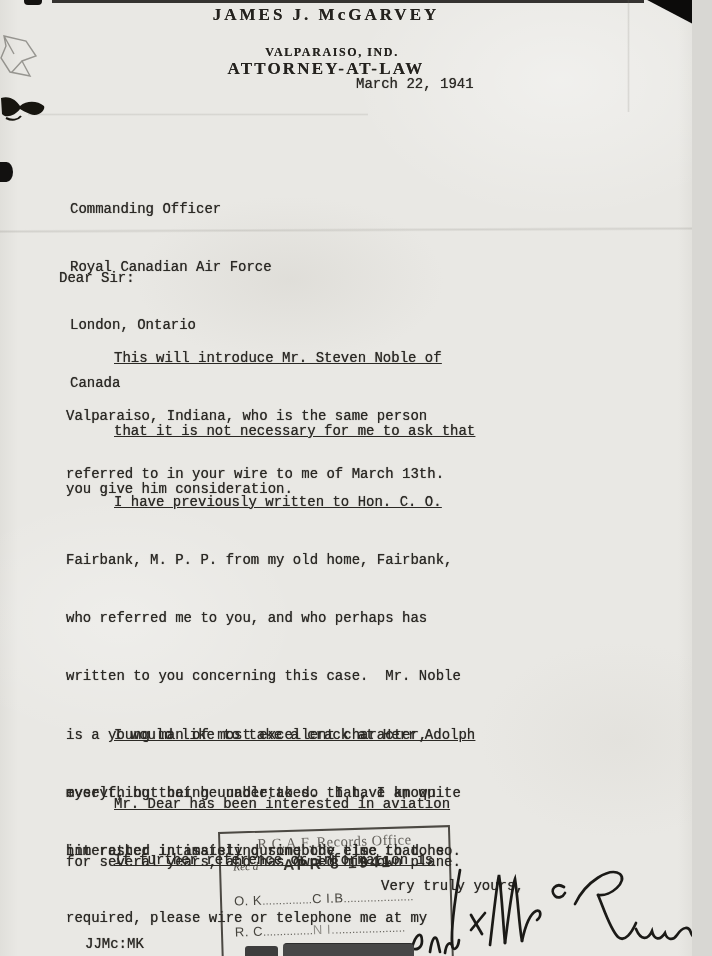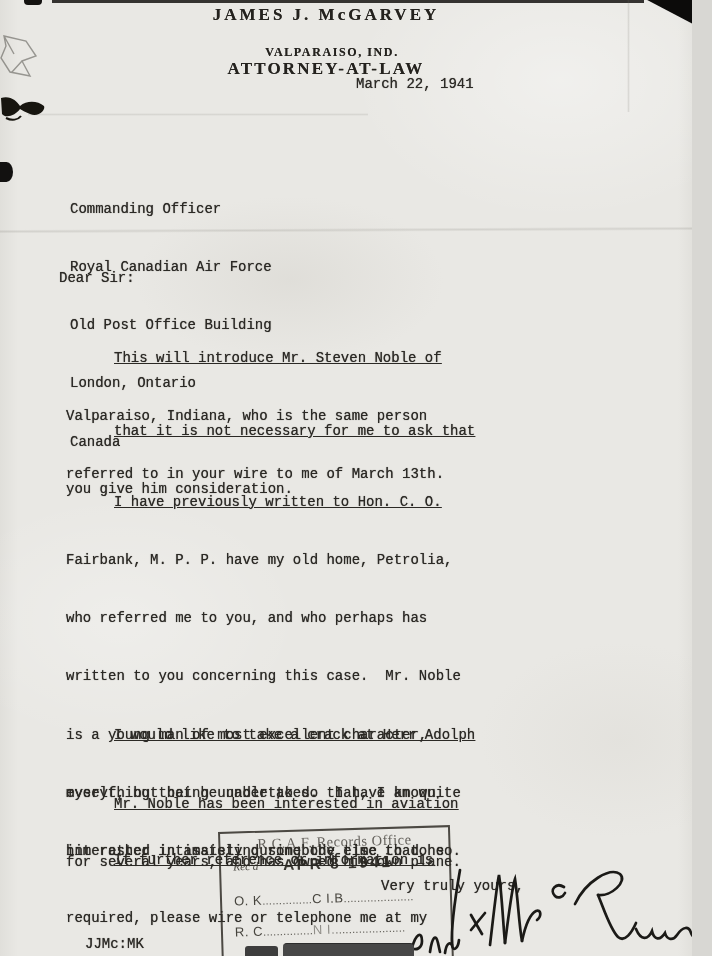--- a/index.html
+++ b/index.html
@@ -92,60 +92,59 @@
 
   <div class="abs lh lh-name">JAMES J. McGARVEY</div>
   <div class="abs lh lh-title">ATTORNEY-AT-LAW</div>
   <div class="abs lh lh-loc">VALPARAISO, IND.</div>
 
   <div class="abs typed" style="left:356px;top:75px;">March 22, 1941</div>
 
   <div class="abs typed" style="left:70px;top:161px;">
     <div class="letter-line">Commanding Officer</div>
     <div class="letter-line">Royal Canadian Air Force</div>
-    <div class="letter-line">Old Post Office Building</div>
     <div class="letter-line">London, Ontario</div>
     <div class="letter-line">Canada</div>
   </div>
 
   <div class="abs typed" style="left:59px;top:269px;">Dear Sir:</div>
 
   <div class="abs typed letter-para" style="top:310px;">
     <div class="letter-line">This will introduce Mr. Steven Noble of</div>
     <div class="letter-line">Valparaiso, Indiana, who is the same person</div>
     <div class="letter-line">referred to in your wire to me of March 13th.</div>
   </div>
 
   <div class="abs typed letter-para" style="top:383px;">
     <div class="letter-line">that it is not necessary for me to ask that</div>
     <div class="letter-line">you give him consideration.</div>
   </div>
 
   <div class="abs typed letter-para" style="top:454px;">
     <div class="letter-line">I have previously written to Hon. C. O.</div>
-    <div class="letter-line">Fairbank, M. P. P. have my old home, Petrolia,</div>
+    <div class="letter-line">Fairbank, M. P. P. from my old home, Fairbank,</div>
     <div class="letter-line">who referred me to you, and who perhaps has</div>
     <div class="letter-line">written to you concerning this case.  Mr. Noble</div>
     <div class="letter-line">is a young man of most excellent character,</div>
     <div class="letter-line">everything that he undertakes.  I have known</div>
     <div class="letter-line">him rather intimately during the time that he</div>
     
     
     
     
   </div>
 
   <div class="abs typed letter-para" style="top:687px;">
     <div class="letter-line">I would like to take a crack at Herr Adolph</div>
     <div class="letter-line">myself, but being unable to do that, I am quite</div>
     <div class="letter-line">interested in assisting somebody else to do so.</div>
   </div>
 
   <div class="abs typed letter-para" style="top:756px;">
-    <div class="letter-line">Mr. Noble has been interested in aviation</div>
+    <div class="letter-line">Mr. Dear has been interested in aviation</div>
     <div class="letter-line">for several years, and has owned his own plane.</div>
   </div>
 
   <div class="abs typed letter-para" style="top:812px;">
     <div class="letter-line">If further reference or information is</div>
     <div class="letter-line">required, please wire or telephone me at my</div>
     
   </div>
 
   <div class="abs stamp">

